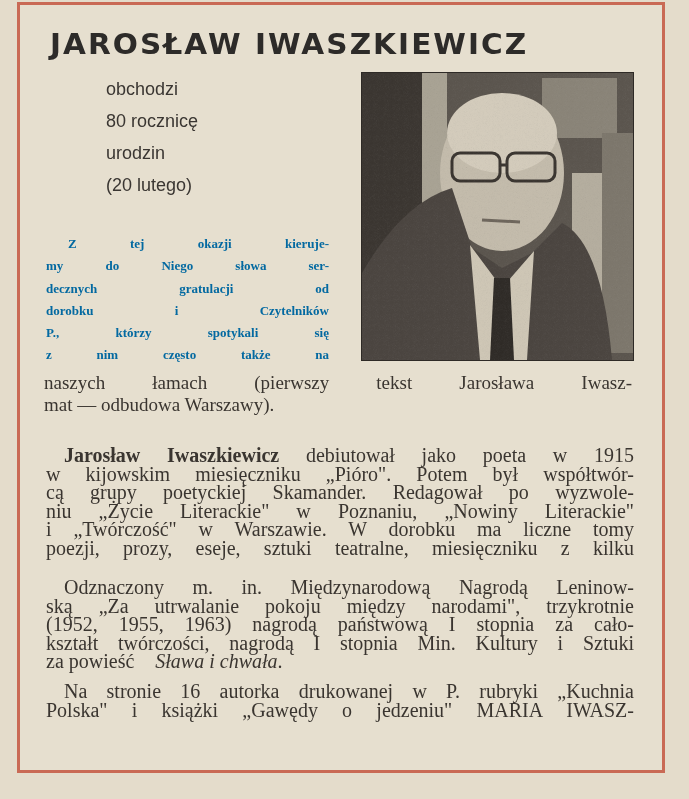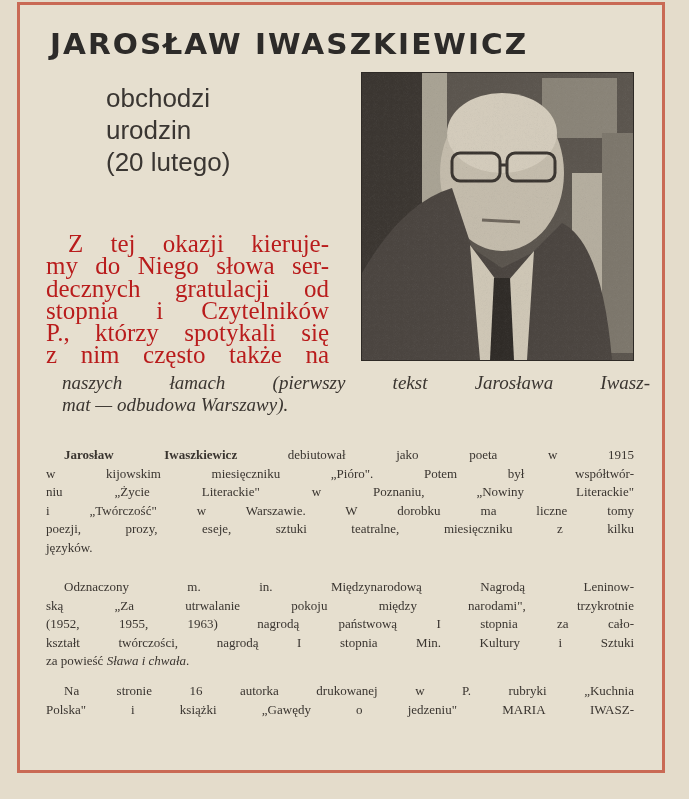--- a/index.html
+++ b/index.html
@@ -18,58 +18,59 @@
     background:#e6dfcf;
   }
   .title {
     position:absolute; left:50px; top:27px; width:590px;
     font-family:"DejaVu Sans", sans-serif;
     font-weight:bold; font-size:29px; letter-spacing:2px;
     color:#2d2b29; white-space:nowrap;
     transform:scaleX(1.02); transform-origin:left;
   }
   .subtitle {
-    position:absolute; left:106px; top:82px;
+    position:absolute; left:106px; top:73px;
     font-family:"Liberation Sans", sans-serif;
-    font-size:26px; line-height:32px; color:#3a3632;
+    font-size:18px; line-height:32px; color:#3a3632;
   }
   .photo {
     position:absolute; left:361px; top:72px; width:271px; height:287px;
     background:#4a4540; overflow:hidden;
     border:1px solid #2e2a26;
   }
   .intro {
     position:absolute; left:46px; top:233px; width:283px;
-    font-size:25px; line-height:22.3px; text-align:justify;
-    color:#b91c1c;
+    font-size:13px; line-height:22.3px; text-align:justify;
+    color:#0369a1;
+    font-weight:bold;
   }
   .intro-cont {
-    position:absolute; left:62px; top:372px; width:588px;
+    position:absolute; left:44px; top:372px; width:588px;
     font-size:19px; line-height:22.3px; text-align:justify;
     color:#3a3530;
-    font-style:italic;
   }
   .para {
     position:absolute; left:46px; width:588px;
-    font-size:13px; line-height:18.6px; text-align:justify; color:#3a3530;
+    font-size:20px; line-height:18.6px; text-align:justify; color:#3a3530;
   }
   .b { font-weight:bold; }
-  .i { font-style:italic; }
+  .i { font-style:italic;margin-left:16px; }
   .final { font-weight:normal; }
   .lp { display:block; }
 </style>
 </head>
 <body>
 
 <div class="frame"></div>
 
 <div class="title">JAROSŁAW IWASZKIEWICZ</div>
 
 <div class="subtitle">
   <span class="lp">obchodzi</span>
+  <span class="lp">80 rocznicę</span>
   <span class="lp">urodzin</span>
   <span class="lp">(20 lutego)</span>
 </div>
 
 <div class="photo" aria-label="Portrait photograph of Jarosław Iwaszkiewicz wearing glasses">
   <svg width="271" height="287" viewBox="0 0 271 287">
     <defs>
       <filter id="grain">
           <feTurbulence baseFrequency="0.9" numOctaves="2" result="n"></feTurbulence>
           <feColorMatrix type="saturate" values="0"></feColorMatrix>
@@ -102,37 +103,37 @@
 
     <path d="M132 205 L148 205 L152 287 L128 287 Z" fill="#2f2b27"></path>
     <rect width="271" height="287" filter="url(#grain)" fill="#ffffff" opacity="0.6"></rect>
   </svg>
 </div>
 
 <div class="intro">
   <span class="lp" style="text-indent:22px;text-align-last:justify">Z tej okazji kieruje-</span>
   <span class="lp" style="text-align-last:justify">my do Niego słowa ser-</span>
   <span class="lp" style="text-align-last:justify">decznych gratulacji od</span>
-  <span class="lp" style="text-align-last:justify">stopnia i Czytelników</span>
+  <span class="lp" style="text-align-last:justify">dorobku i Czytelników</span>
   <span class="lp" style="text-align-last:justify">P., którzy spotykali się</span>
   <span class="lp" style="text-align-last:justify">z nim często także na</span>
 </div>
 
 <div class="intro-cont">
   <span class="lp" style="text-align-last:justify">naszych łamach (pierwszy tekst Jarosława Iwasz-</span>
   <span class="lp">mat — odbudowa Warszawy).</span>
 </div>
 
 <div class="para" style="top:446px">
   <span class="lp" style="padding-left:18px;text-align-last:justify"><span class="b">Jarosław Iwaszkiewicz</span><span> debiutował jako poeta w 1915</span></span>
   <span class="lp" style="text-align-last:justify">w kijowskim miesięczniku „Pióro". Potem był współtwór-</span>
+  <span class="lp" style="text-align-last:justify">cą grupy poetyckiej Skamander. Redagował po wyzwole-</span>
   <span class="lp" style="text-align-last:justify">niu „Życie Literackie" w Poznaniu, „Nowiny Literackie"</span>
   <span class="lp" style="text-align-last:justify">i „Twórczość" w Warszawie. W dorobku ma liczne tomy</span>
   <span class="lp" style="text-align-last:justify">poezji, prozy, eseje, sztuki teatralne, miesięczniku z kilku</span>
-  <span class="lp">języków.</span>
 </div>
 
 <div class="para" style="top:578px">
   <span class="lp" style="padding-left:18px;text-align-last:justify">Odznaczony m. in. Międzynarodową Nagrodą Leninow-</span>
   <span class="lp" style="text-align-last:justify">ską „Za utrwalanie pokoju między narodami", trzykrotnie</span>
   <span class="lp" style="text-align-last:justify">(1952, 1955, 1963) nagrodą państwową I stopnia za cało-</span>
   <span class="lp" style="text-align-last:justify">kształt twórczości, nagrodą I stopnia Min. Kultury i Sztuki</span>
   <span class="lp"><span>za powieść </span><span class="i">Sława i chwała</span><span>.</span></span>
 </div>
 

